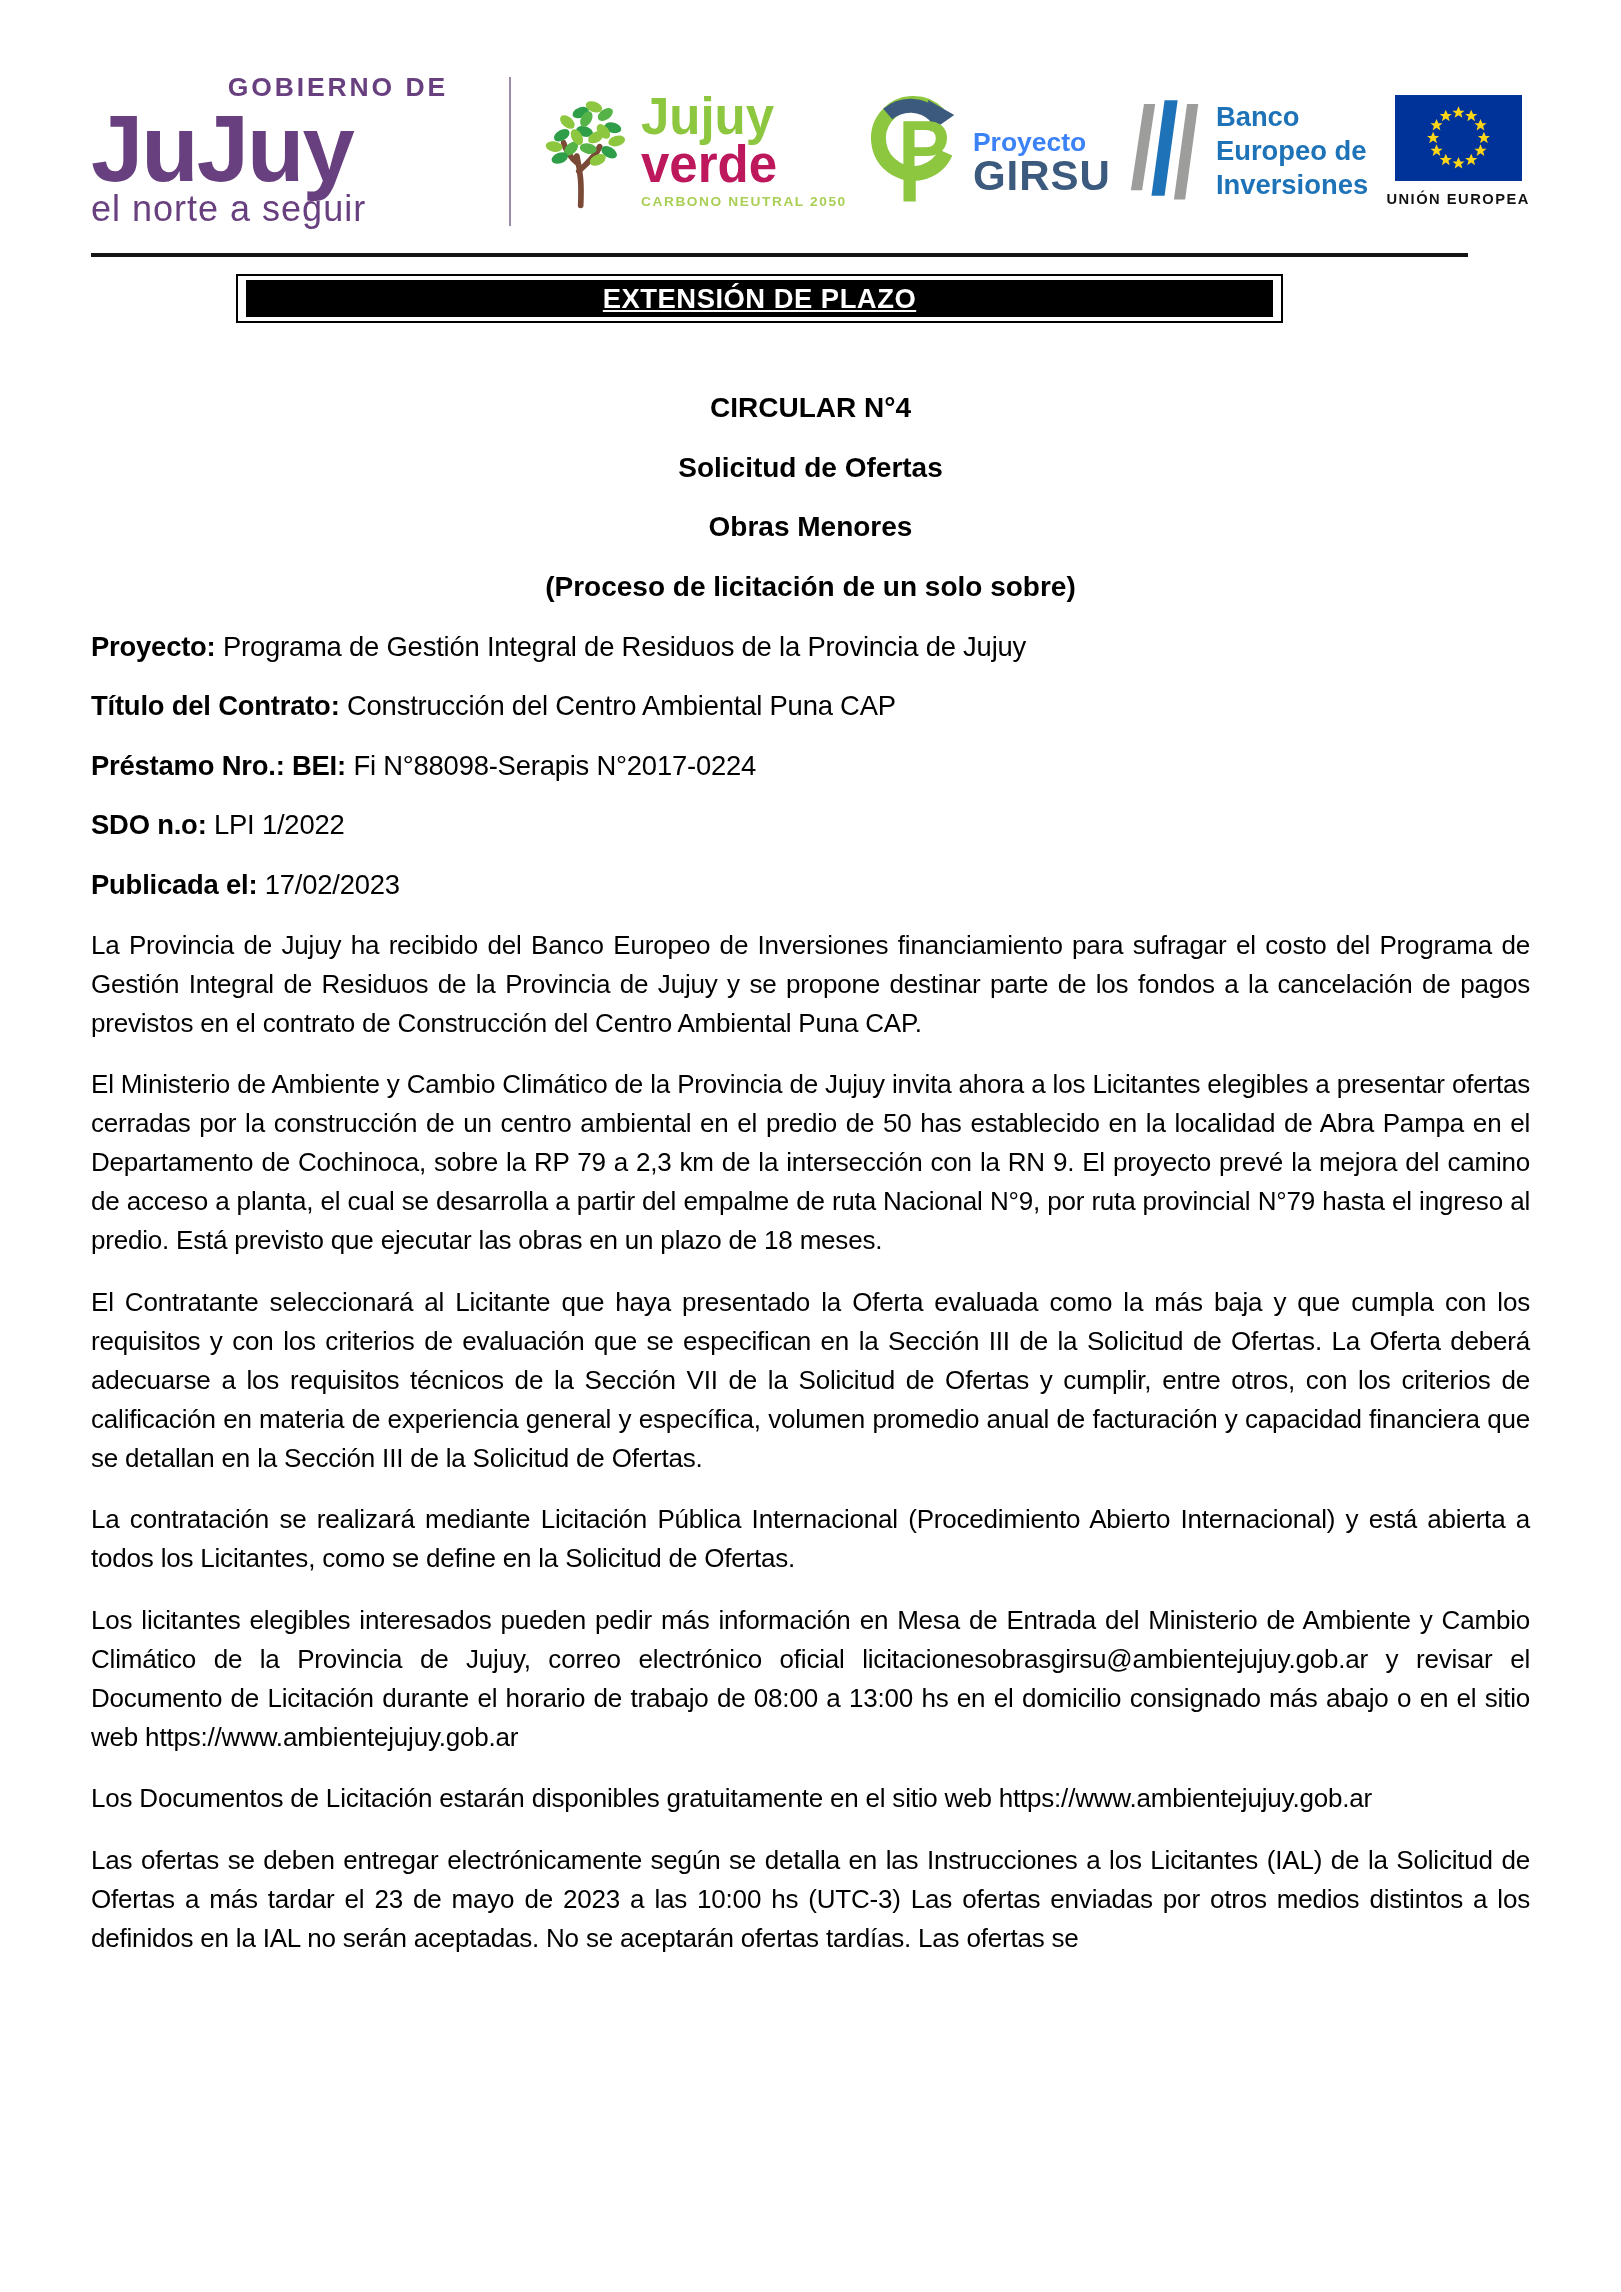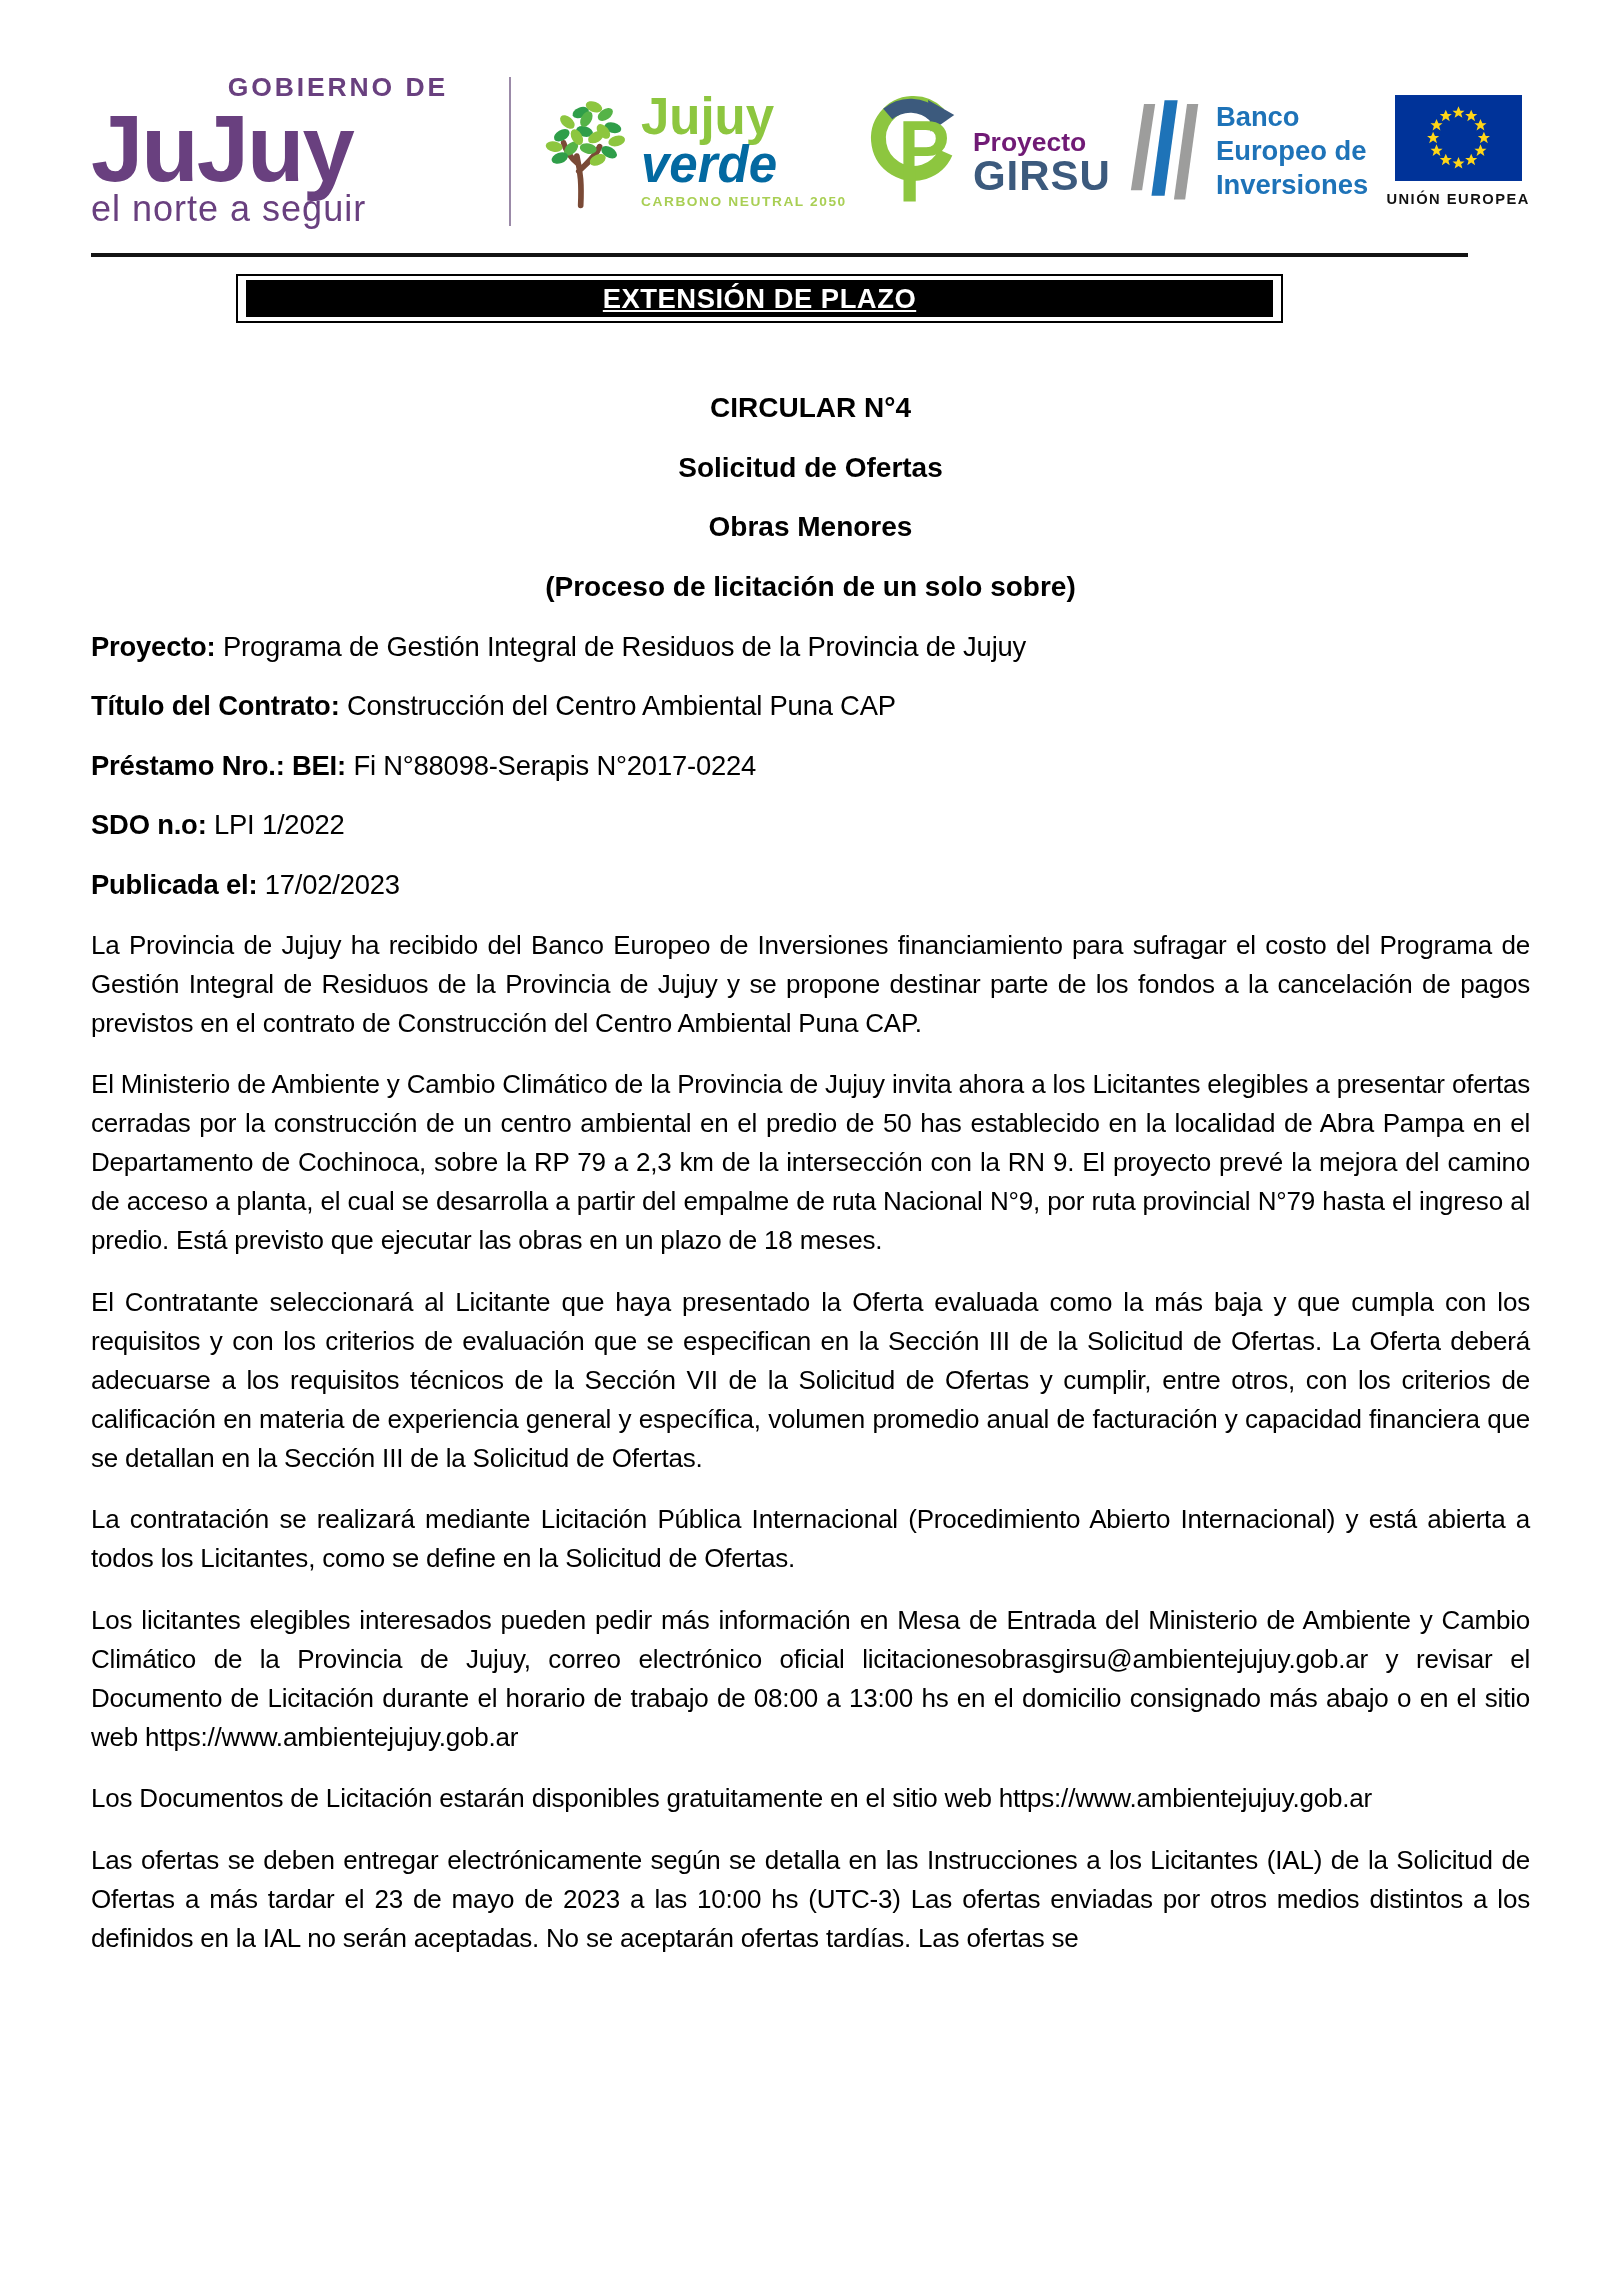--- a/index.html
+++ b/index.html
@@ -16,26 +16,26 @@
   .logo-jujuy { color:#69407f; width:390px; flex:none; }
   .lj-kicker { font-size:26.5px; font-weight:bold; letter-spacing:2.9px; text-align:right; padding-right:33px; }
   .lj-word   { font-size:94px; font-weight:800; letter-spacing:-2px; line-height:0.98; }
   .lj-tag    { font-size:36px; font-weight:500; letter-spacing:1px; margin-top:-7.8px; }
 
   .vsep { width:2px; height:149px; background:#9b8aa8; flex:none; margin:0 9.8px; }
 
   .logo-verde { display:flex; align-items:center; gap:11.8px; flex:none; }
   .lv-text  { display:flex; flex-direction:column; }
   .lv-title { font-size:51px; font-weight:bold; color:#8dc63f; line-height:0.95; }
-  .lv-sub   { font-size:51px; font-weight:bold; color:#0369a1; line-height:0.95;font-style:italic; }
+  .lv-sub   { font-size:51px; font-weight:bold; color:#be185d; line-height:0.95; }
   .lv-cap   { font-size:13.7px; font-weight:bold; color:#a9cf54; letter-spacing:1.6px; margin-top:4.9px; white-space:nowrap; }
 
   .logo-girsu { display:flex; align-items:flex-end; gap:9.8px; flex:none; }
   .lg-text { padding-bottom:15.7px; }
-  .lg-1 { font-size:26.5px; font-weight:bold; color:#701a75; line-height:1; }
+  .lg-1 { font-size:26.5px; font-weight:bold; color:#3b82f6; line-height:1; }
   .lg-2 { font-size:42px; font-weight:bold; color:#3c5a7d; line-height:1; letter-spacing:1px; }
 
   .logo-bei { display:flex; align-items:center; gap:13.7px; flex:none; }
   .lb-text { font-size:27.4px; font-weight:bold; color:#1e73b8; line-height:1.25; }
 
   .logo-eu { flex:none; text-align:center; }
   .le-cap { font-size:14.7px; font-weight:bold; color:#111; letter-spacing:1.5px; margin-top:5.9px; }
 
   .header-rule { height:3.9px; background:#141414; margin-top:7.8px; width:1377px; }
 

